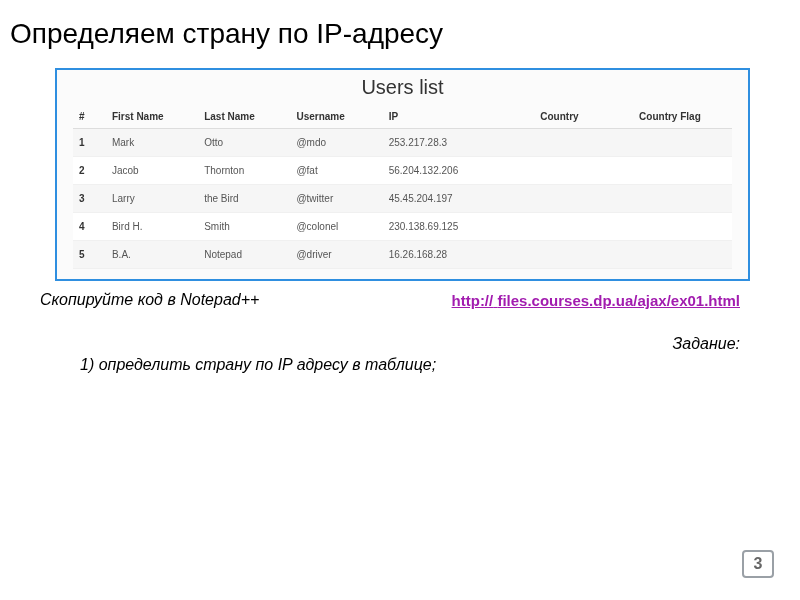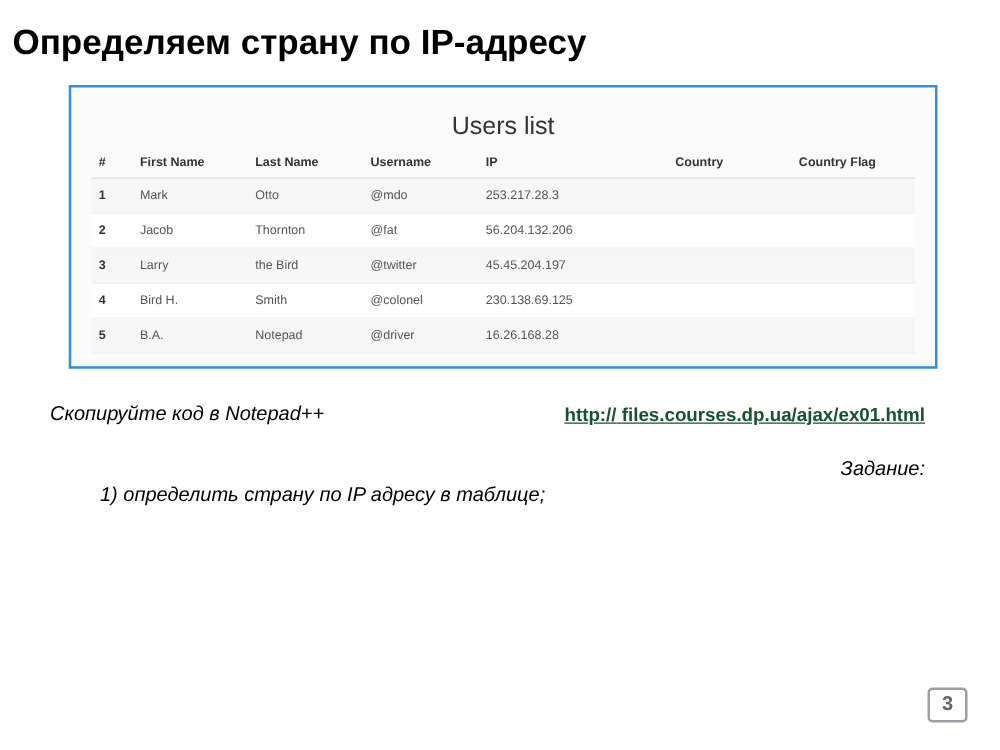--- a/index.html
+++ b/index.html
@@ -6,29 +6,29 @@
   body {
     width: 800px;
     height: 600px;
     background: #ffffff;
     font-family: Arial, Helvetica, sans-serif;
     position: relative;
     overflow: hidden;
   }
   .page-title {
     font-size: 28px;
-    font-weight: bold;
+    font-weight: normal;
     color: #000;
     padding: 18px 24px 10px 10px;
   }
   .panel {
     margin: 8px 50px 0 55px;
     border: 2px solid #2f8fe0;
     background: #fbfbfb;
-    padding: 20px 16px 10px 16px;
+    padding: 6px 16px 10px 16px;
   }
   .panel-title {
     text-align: center;
     font-size: 20px;
     font-weight: 400;
     color: #333;
     margin-bottom: 6px;
   }
   table {
     width: 100%;
@@ -55,32 +55,32 @@
   .col-ln  { width: 14%; }
   .col-un  { width: 14%; margin-top: 32px; }
   .col-ip  { width: 23%; }
   .col-ct  { width: 15%; }
   .col-cf  { width: 15%; }
 
   .instr-row {
     display: flex;
     justify-content: space-between;
     align-items: flex-start;
-    margin: 28px 60px 0 40px;
+    margin: 10px 60px 0 40px;
   }
   .instr-left {
     font-style: italic;
     font-size: 16px;
     color: #000;
   }
   .instr-right {
     text-align: left;
   }
   .instr-right a {
-    color: #14532d;
+    color: #a21caf;
     font-weight: bold;
     font-size: 15px;
     text-decoration: underline;
     line-height: 1.3;
     display: block;
   }
   .task-block {
     margin: 22px 60px 0 80px;
     font-size: 16px;
     font-style: italic;

